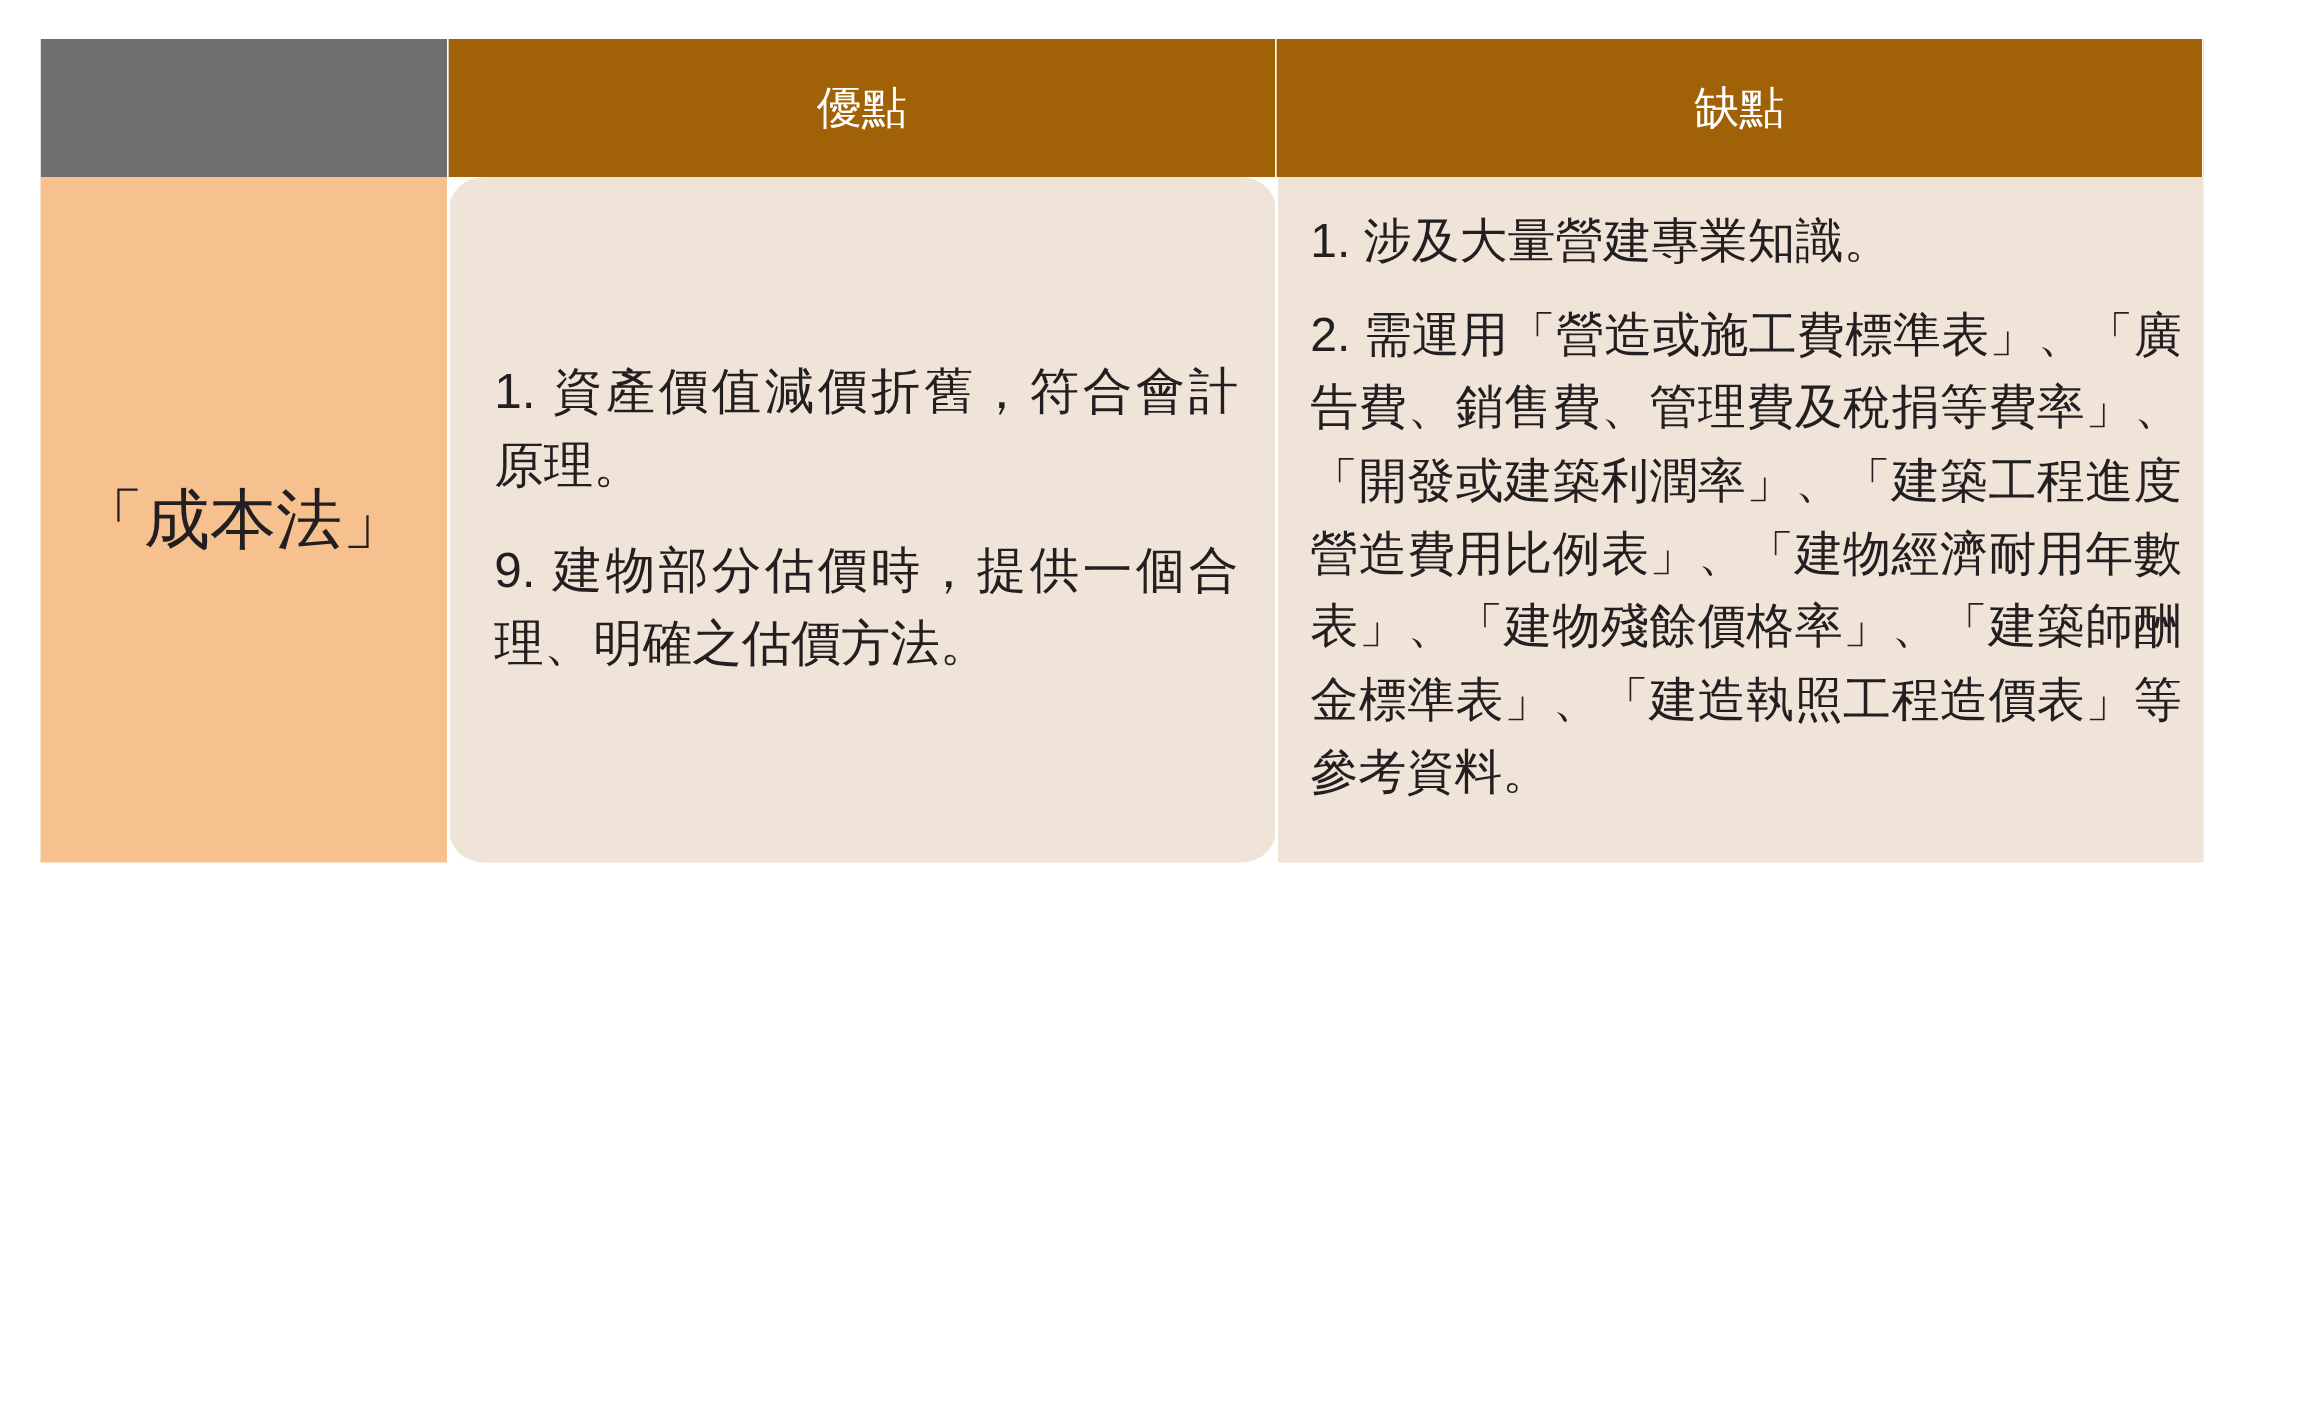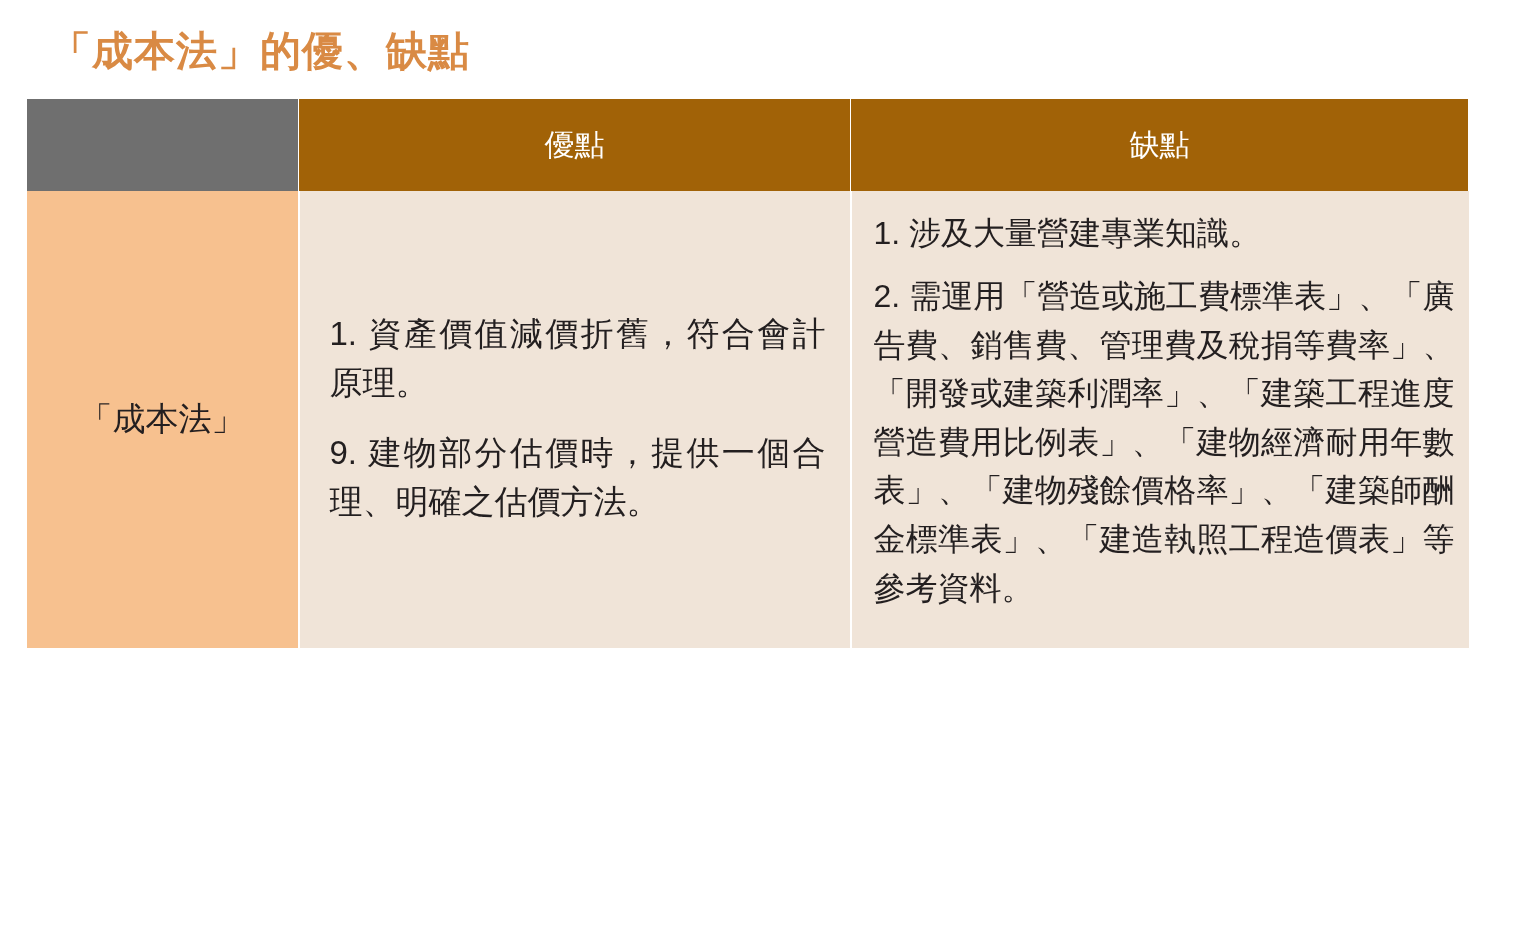--- a/index.html
+++ b/index.html
@@ -52,40 +52,41 @@
     border-top: none;
     border-bottom: none;
   }
   th.head.blank {
     background: #6f6f6f;
   }
   td.rowlabel {
     background: #f7c18f;
     text-align: center;
     vertical-align: middle;
-    font-size: 33px;
+    font-size: 44px;
     color: #231f20;
     border-right: 2px solid #ffffff;
     padding: 8px 6px;
   }
   td.cell {
     background: #f0e4d8;
     vertical-align: middle;
     font-size: 33px;
     line-height: 1.5;
     color: #231f20;
     padding: 18px 26px 22px 26px;
     border-right: 2px solid #ffffff;
   }
   td.cell:last-child {
     border-right: none;
   }
   td.cell.merits {
     padding-left: 30px;
     padding-right: 24px;
+    border-radius: 23px;
   }
   td.cell.demerits {
     padding-left: 22px;
     padding-right: 14px;
     font-size: 32px;
     line-height: 1.52;
   }
   .para {
     margin: 0 0 20px 0;
     text-align: justify;
@@ -96,21 +97,20 @@
   }
   .demerits .para {
     margin-bottom: 14px;
   }
 </style>
 </head>
 <body>
 
 <div class="page">
 
-  <h1 class="title">「成本法」的優、缺點</h1>
 
   <table class="compare">
     <colgroup>
       <col class="c1">
       <col class="c2">
       <col class="c3">
     </colgroup>
     <thead>
       <tr>
         <th class="head blank"></th>

